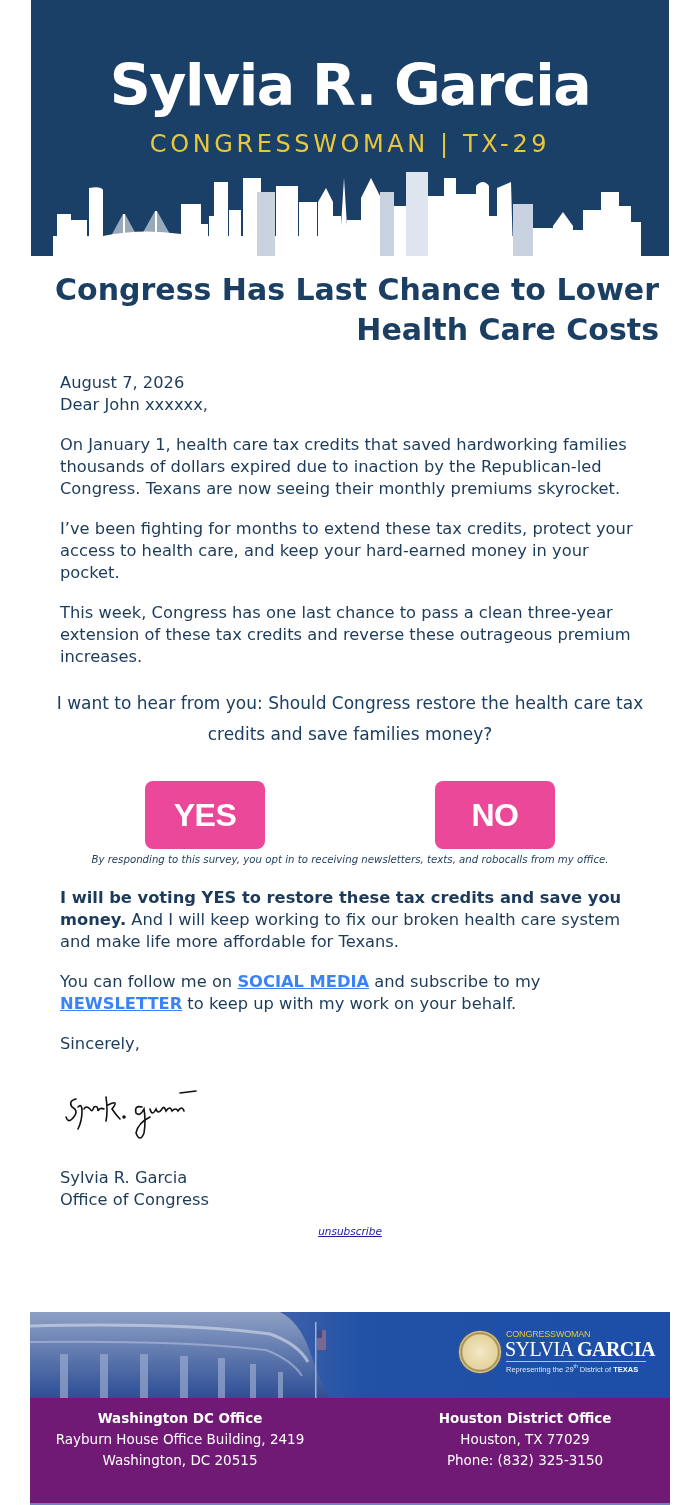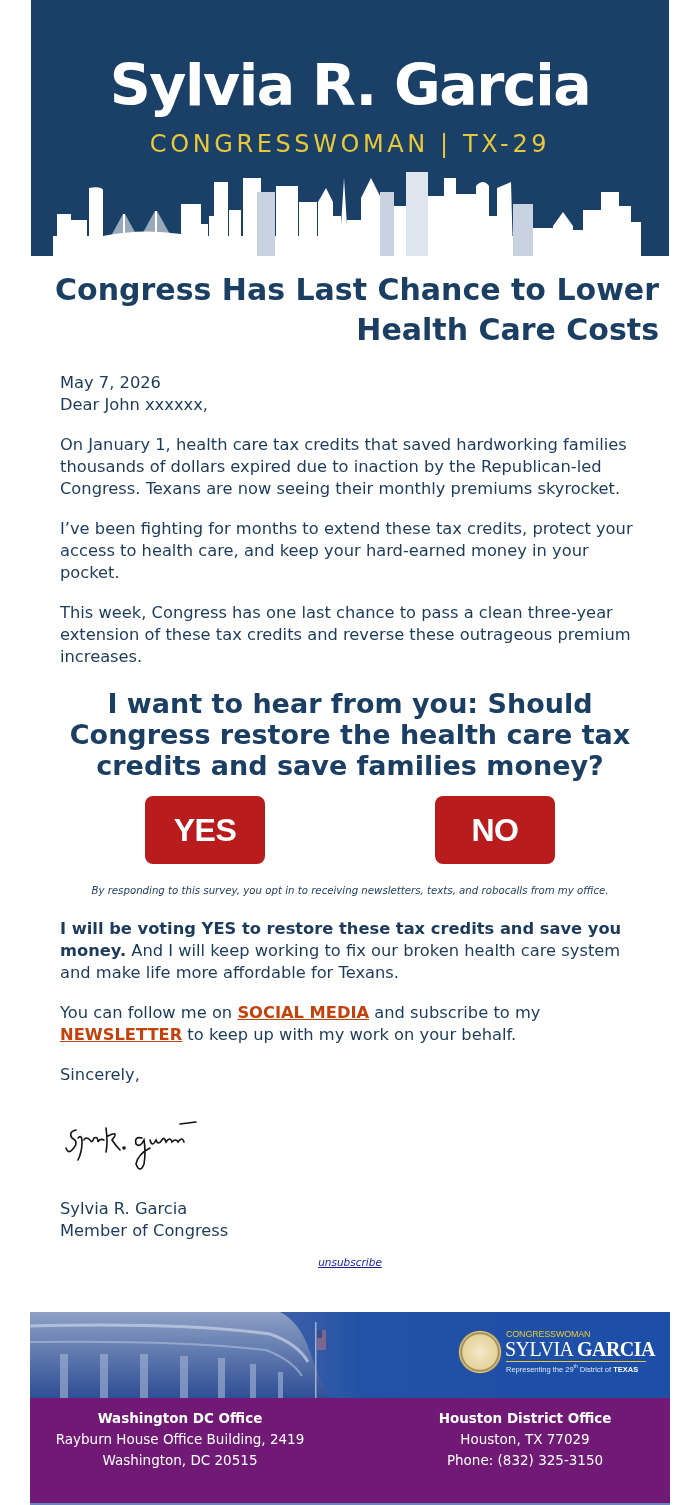--- a/index.html
+++ b/index.html
@@ -24,38 +24,38 @@
 
     
     .headline {
       margin-top: 14px; text-align: right; font-weight: bold; font-size: 30px;
       line-height: 40px; color: #1b3e63; padding: 0 10px;
     }
     .content { padding: 0 29px; font-size: 16.3px; line-height: 22px; color: #1c3b5a; }
     .date-block { margin-top: 22px; }
     .para { margin-top: 18px; }
     .question {
-      margin-top: 20px; text-align: center; font-weight: bold; font-size: 27px;
+      margin-top: 20px; text-align: center; font-weight: normal; font-size: 17px;
       line-height: 31px; color: #1b3e63; padding: 0 20px;
     }
     .buttons { position: relative; height: 92px; margin-top: 15px; }
     .vote-btn {
-      position: absolute; top: 0; width: 120px; height: 68px; background: #b91c1c;
+      position: absolute; top: 16px; width: 120px; height: 68px; background: #ec4899;
       border-radius: 8px; color: #ffffff; font-family: "Liberation Sans", sans-serif;
       font-weight: bold; font-size: 32px; display: flex; align-items: center;
       justify-content: center; cursor: pointer; letter-spacing: -0.5px;
     }
     .vote-yes { left: 114px; }
     .vote-no { left: 404px; }
     .disclaimer {
       margin-top: -4px; text-align: center; font-style: italic; font-size: 10.2px;
       color: #1c3b5a; line-height: 14px;
     }
     .strong { font-weight: bold; }
-    a.link { color: #c2410c; font-weight: bold; }
+    a.link { color: #3b82f6; font-weight: bold; }
     .signature { margin-top: 22px; height: 70px; }
     .sig-name { margin-top: 20px; }
     .unsub {
       margin-top: 14px; text-align: center; font-size: 10.5px; font-style: italic;
     }
     .unsub a { color: #1a1aa0; text-decoration: underline; }
 
     
     .footer { position: absolute; left: 30px; top: 1312px; width: 640px; height: 193px; background: #701a75; overflow: hidden; }
     .footer-photo {
@@ -135,21 +135,21 @@
         <rect x="588" y="40" width="12" height="50"></rect>
         <rect x="600" y="56" width="10" height="34"></rect>
       </g>
     </svg>
   </div>
 
   <div class="headline">Congress Has Last Chance to Lower Health Care Costs</div>
 
   <div class="content">
     <div class="date-block">
-      <div>May 7, 2026</div>
+      <div>August 7, 2026</div>
       <div>Dear John xxxxxx,</div>
     </div>
     <p class="para">On January 1, health care tax credits that saved hardworking families thousands of dollars expired due to inaction by the Republican-led Congress. Texans are now seeing their monthly premiums skyrocket.</p>
     <p class="para">I’ve been fighting for months to extend these tax credits, protect your access to health care, and keep your hard-earned money in your pocket.</p>
     <p class="para">This week, Congress has one last chance to pass a clean three-year extension of these tax credits and reverse these outrageous premium increases.</p>
   </div>
 
   <div class="question">I want to hear from you: Should Congress restore the health care tax credits and save families money?</div>
   <div class="buttons">
     <div class="vote-btn vote-yes">YES</div>
@@ -172,21 +172,21 @@
           <circle cx="64" cy="40" r="1"></circle>
           <path d="M82 30 Q74 28 76 36 Q80 40 84 32 Q86 44 84 56 Q80 66 76 56 Q78 46 90 40"></path>
           <path d="M90 32 Q92 40 96 32 Q98 38 102 32 Q104 28 106 34 Q110 28 112 34 Q116 30 118 34 Q122 28 124 34"></path>
           <path d="M120 16 L136 14"></path>
         </g>
       </svg>
     </div>
 
     <div class="sig-name">
       <div>Sylvia R. Garcia</div>
-      <div>Member of Congress</div>
+      <div>Office of Congress</div>
     </div>
   </div>
 
   <div class="unsub"><a href="#">unsubscribe</a></div>
 </div>
 
 <div class="footer">
   <div class="footer-photo">
     <svg class="capitol" viewBox="0 0 320 86" preserveAspectRatio="none">
       <defs>

